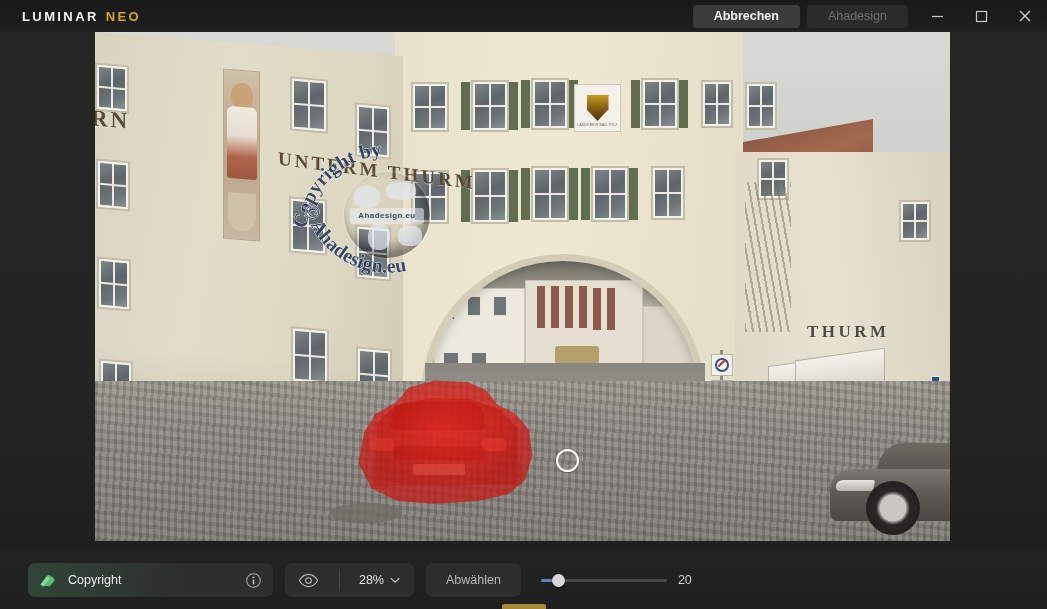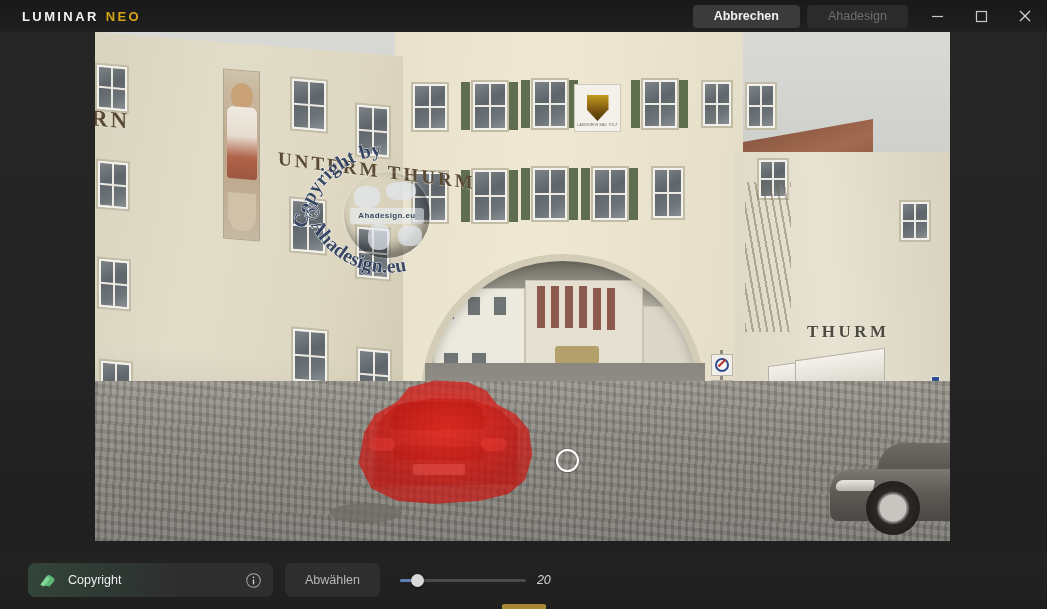--- a/index.html
+++ b/index.html
@@ -373,21 +373,21 @@
   }
   .seg {
     height: 28px; display: flex; align-items: center; justify-content: center;
     padding: 0 17px; font-size: 12.5px; border-radius: 5px; cursor: pointer;
     color: #b9b9b9;
   }
   .seg.active { background: #3f3f3f; color: #ffffff; }
 
   #slider-box {
     margin-left: 14px; display: flex; align-items: center; gap: 11px;
-    height: 34px; padding: 0 6px; font-style: italic;
+    height: 34px; padding: 0 6px;
   }
   #track {
     position: relative; width: 126px; height: 3px; background: #4b4b4b;
     border-radius: 2px;
   }
   #track .fill {
     position: absolute; left: 0; top: 0; height: 3px; width: 12px;
     background: #5f7fb8; border-radius: 2px;
   }
   #track .thumb {
@@ -641,20 +641,35 @@
         </svg>
         <span class="name">Copyright</span>
       </div>
       <svg width="17" height="17" viewBox="0 0 20 20">
         <circle cx="10" cy="10" r="8" fill="none" stroke="#a6a6a6" stroke-width="1.2"></circle>
         <circle cx="10" cy="6.2" r="1" fill="#cfcfcf"></circle>
         <rect x="9.2" y="8.6" width="1.6" height="6" rx=".7" fill="#cfcfcf"></rect>
       </svg>
     </div>
 
+    <div class="panel" id="view-panel">
+      <div class="icon-btn">
+        <svg width="21" height="15" viewBox="0 0 24 16">
+          <path d="M1.5 8 C5 2.4 9 1 12 1 C15 1 19 2.4 22.5 8 C19 13.6 15 15 12 15 C9 15 5 13.6 1.5 8 Z" fill="none" stroke="#b6b6b6" stroke-width="1.3"></path>
+          <circle cx="12" cy="8" r="3.2" fill="none" stroke="#b6b6b6" stroke-width="1.3"></circle>
+        </svg>
+      </div>
+      <div class="vsep"></div>
+      <div id="zoom-val">
+        <span>28%</span>
+        <svg width="10" height="7" viewBox="0 0 10 7">
+          <path d="M1 1.4 L5 5.2 L9 1.4" fill="none" stroke="#c2c2c2" stroke-width="1.2" stroke-linecap="round"></path>
+        </svg>
+      </div>
+    </div>
 
     <div class="panel" id="seg-panel">
       <div class="seg">Abwählen</div>
     </div>
 
     <div id="slider-box">
       <div id="track">
         <div class="fill"></div>
         <div class="thumb"></div>
       </div>

